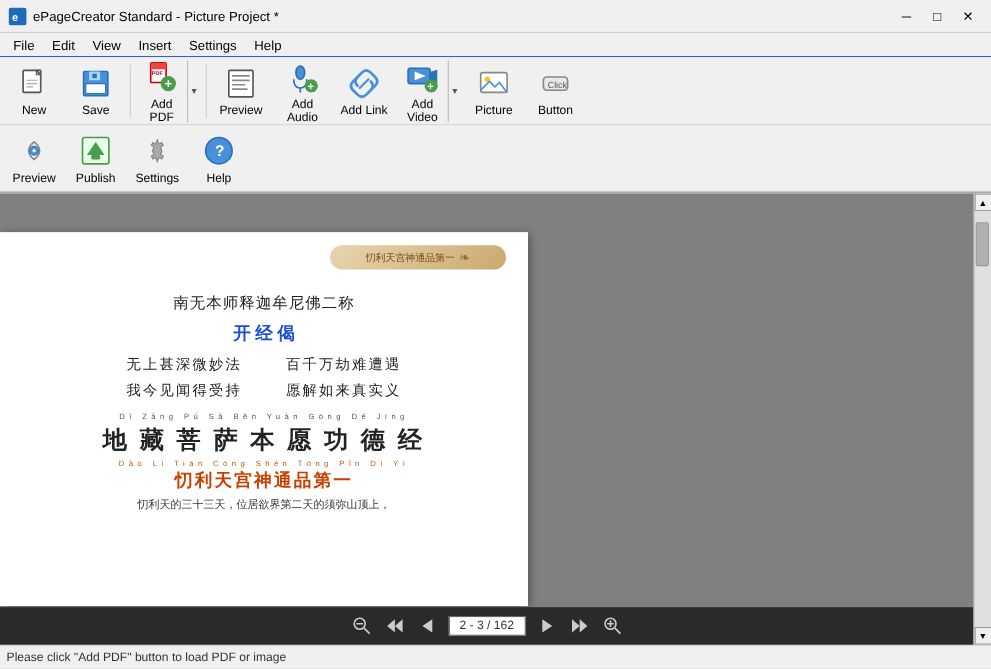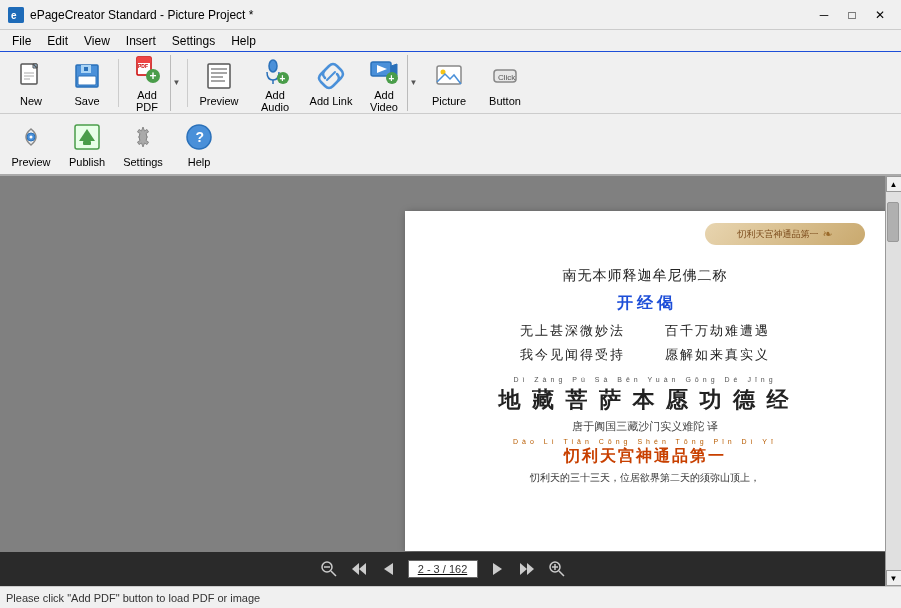--- a/index.html
+++ b/index.html
@@ -161,21 +161,21 @@
 
     
     #doc-container {
       position: absolute;
       left: 0;
       top: 0;
       right: 16px;
       bottom: 0;
       display: flex;
       align-items: center;
-      justify-content: flex-end;
+      justify-content: flex-start;
       overflow: hidden;
     }
     #doc-page {
       width: 480px;
       height: 340px;
       background: white;
       box-shadow: 2px 2px 8px rgba(0,0,0,0.4);
       position: relative;
       padding: 20px 30px;
       overflow: hidden;
@@ -217,21 +217,20 @@
       position: absolute;
       bottom: 0;
       left: 0;
       right: 16px;
       height: 34px;
       background: #2a2a2a;
       display: flex;
       align-items: center;
       justify-content: center;
       gap: 8px;
-      text-decoration: underline;
     }
     .vc-btn {
       width: 22px;
       height: 22px;
       border: none;
       background: transparent;
       color: #ccc;
       cursor: pointer;
       display: flex;
       align-items: center;
@@ -481,21 +480,20 @@
         <div style="display:flex; justify-content:center; gap:40px; margin-bottom:2px;">
           <span class="line3">无上甚深微妙法</span>
           <span class="line3">百千万劫难遭遇</span>
         </div>
         <div style="display:flex; justify-content:center; gap:40px; margin-bottom:8px;">
           <span class="line3">我今见闻得受持</span>
           <span class="line3">愿解如来真实义</span>
         </div>
         <div class="pinyin" style="letter-spacing:4px; font-size:7px;">Dì  Zàng  Pú  Sà  Běn  Yuàn  Gōng  Dé  Jīng</div>
         <div class="line4">地 藏 菩 萨 本 愿 功 德 经</div>
-        <div class="line5">唐于阗国三藏沙门实义难陀 译</div>
         <div class="pinyin2" style="letter-spacing:4px; font-size:7px; color:#b85c00;">Dào  Lì  Tiān Cōng Shén Tōng  Pǐn  Dì  Yī</div>
         <div class="line6">忉利天宫神通品第一</div>
         <div class="pinyin3" style="font-size:10px; color:#333; letter-spacing:0;">忉利天的三十三天，位居欲界第二天的须弥山顶上，</div>
       </div>
     </div>
   </div>
 
   <div id="video-controls">
     <button class="vc-btn">
       <svg width="18" height="18" viewBox="0 0 18 18">

